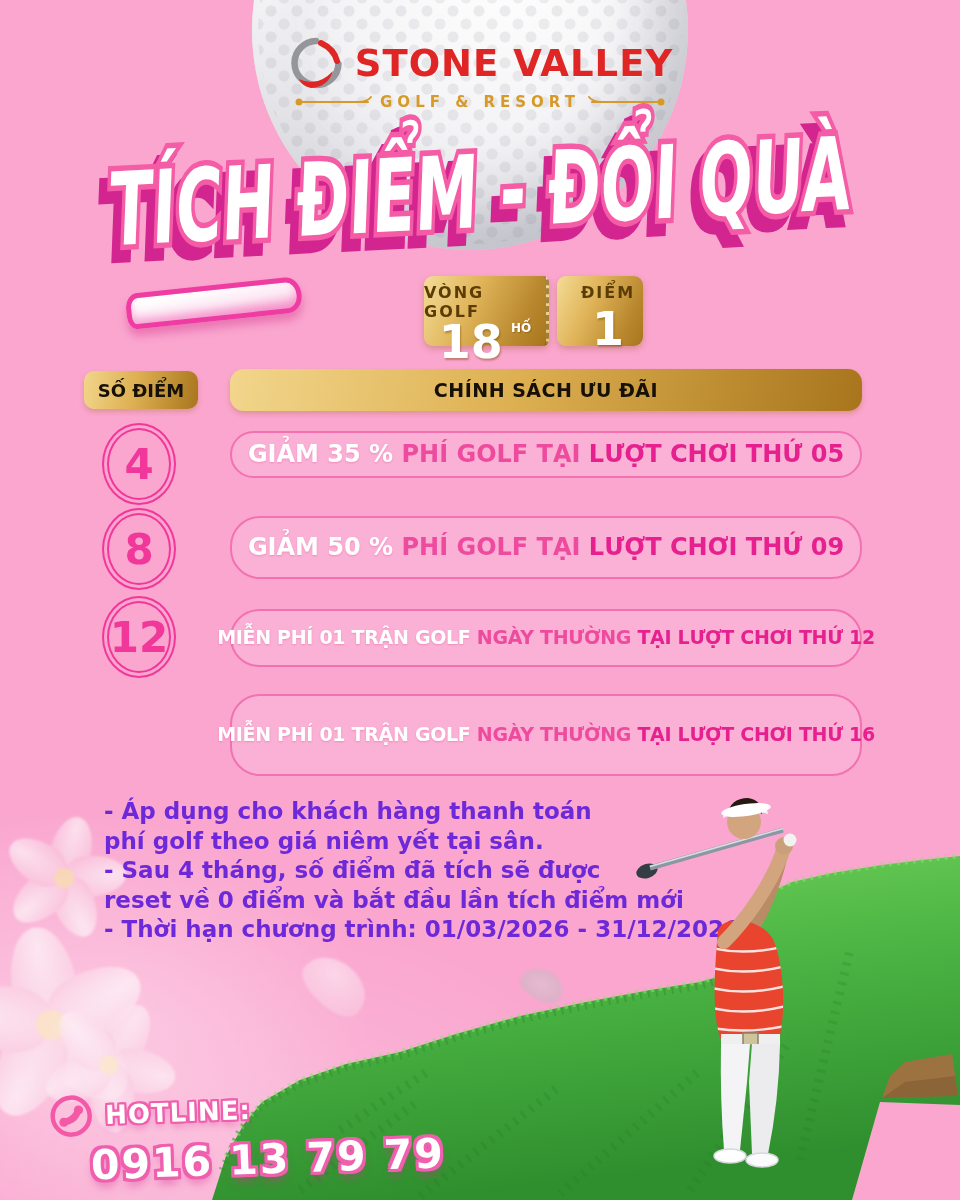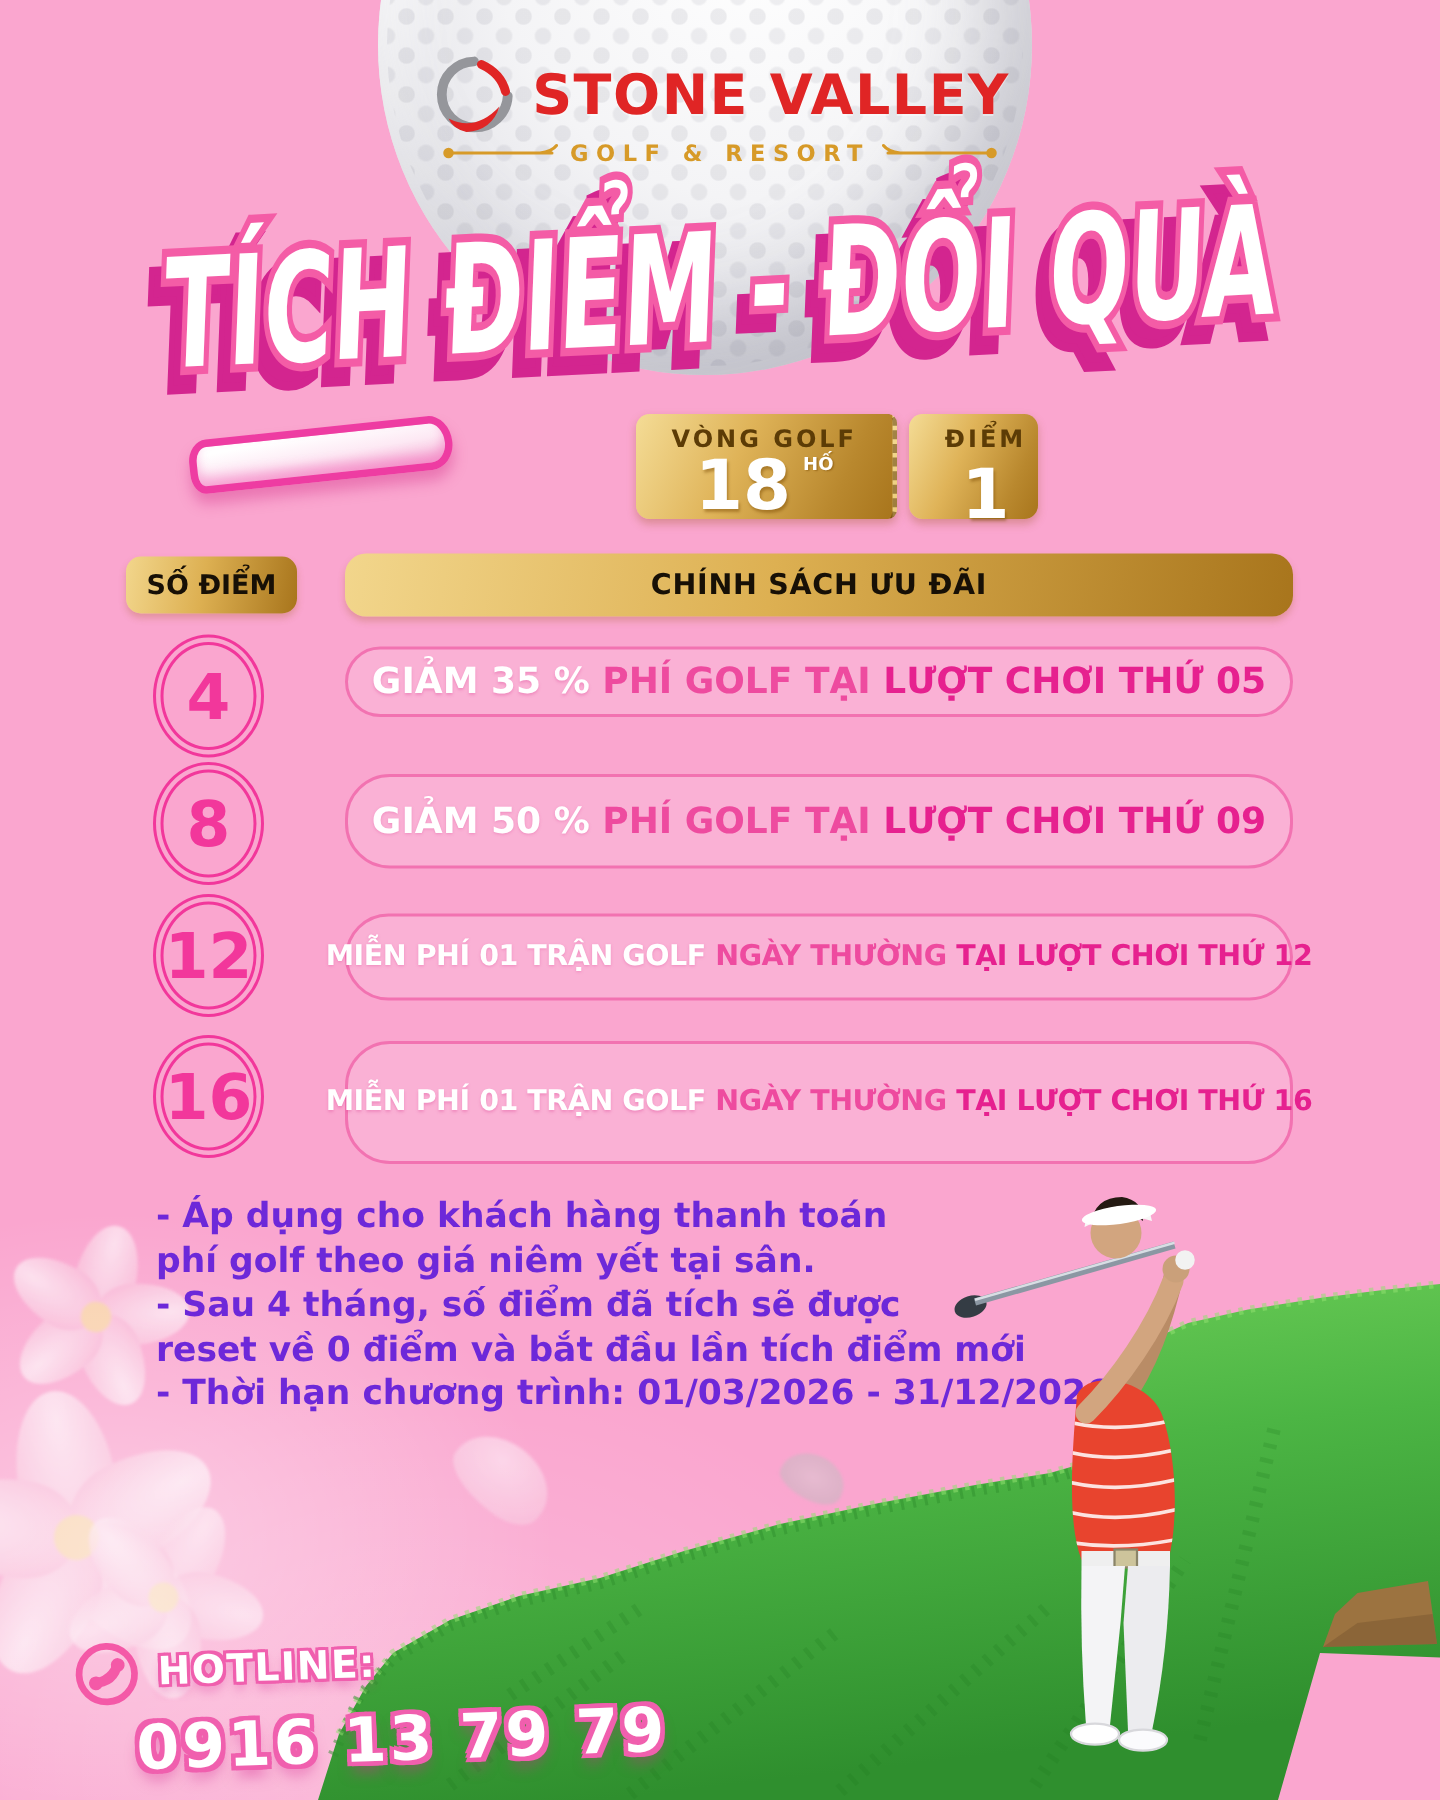--- a/index.html
+++ b/index.html
@@ -60,21 +60,21 @@
   }
 
   
   .badge { position:absolute; left:424px; top:276px; display:flex; gap:8px; z-index:4; }
   .badge-box {
     background:linear-gradient(115deg, #f4dc96 0%, #dfb358 40%, #b9882e 78%, #a8751c 100%);
     border-radius:9px; height:70px; display:flex; flex-direction:column; align-items:center;
     justify-content:flex-start; padding-top:7px;
     box-shadow:0 3px 6px rgba(160,90,40,.35);
   }
-  .badge-left  { width:174px; border-right:3px dashed rgba(96,62,8,.55); border-radius:9px 6px 6px 9px; }
+  .badge-left  { width:125px; border-right:3px dashed rgba(96,62,8,.55); border-radius:9px 6px 6px 9px; }
   .badge-right { width:86px;padding-left:16px; }
   .badge-label { font-size:16px; font-weight:bold; color:#5c3c06; letter-spacing:2px; }
   .badge-value-row { display:flex; align-items:flex-start; line-height:1; margin-top:-2px; }
   .badge-value { font-size:46px; font-weight:bold; color:#ffffff; text-shadow:1px 2px 2px rgba(120,70,0,.45); }
   .badge-unit  { font-size:12px; font-weight:bold; color:#ffffff; margin-top:3px; margin-left:8px;
                  text-shadow:1px 1px 1px rgba(120,70,0,.45); }
 
   
   .hdr {
     position:absolute; z-index:4; display:flex; align-items:center; justify-content:center;
@@ -225,23 +225,20 @@
 
   <div class="points-circle row2c">
     <span class="points-num">12</span>
   </div>
   <div class="reward-box row2b">
     <div class="rline fs-md">
       <span class="seg-white">MIỄN PHÍ 01 TRẬN GOLF </span><span class="seg-mid">NGÀY THƯỜNG </span><span class="seg-deep">TẠI LƯỢT CHƠI THỨ 12</span>
     </div>
   </div>
 
-  <div class="points-circle row3c">
-    <span class="points-num">16</span>
-  </div>
   <div class="reward-box row3b">
     <div class="rline fs-md">
       <span class="seg-white">MIỄN PHÍ 01 TRẬN GOLF </span><span class="seg-mid">NGÀY THƯỜNG </span><span class="seg-deep">TẠI LƯỢT CHƠI THỨ 16</span>
     </div>
   </div>
 
   <div class="notes">
     <div class="note-line">- Áp dụng cho khách hàng thanh toán</div>
     <div class="note-line">phí golf theo giá niêm yết tại sân.</div>
     <div class="note-line">- Sau 4 tháng, số điểm đã tích sẽ được</div>

